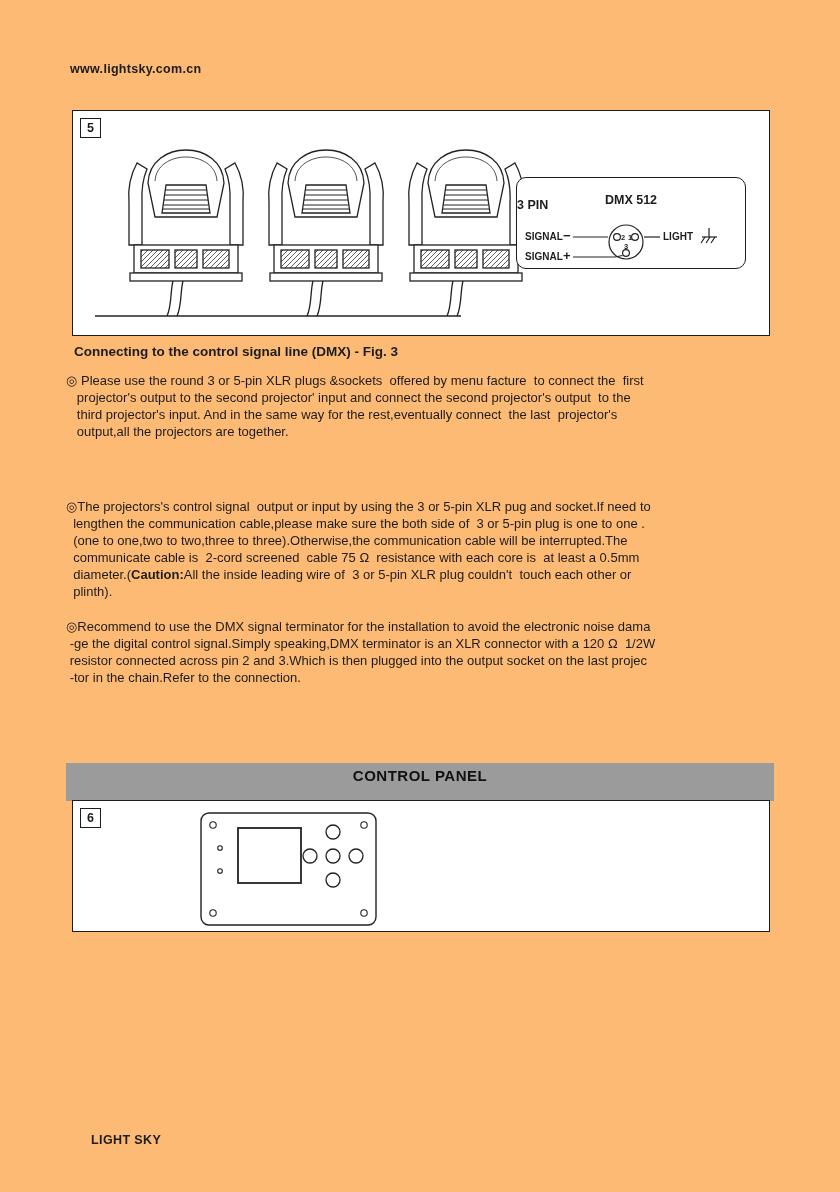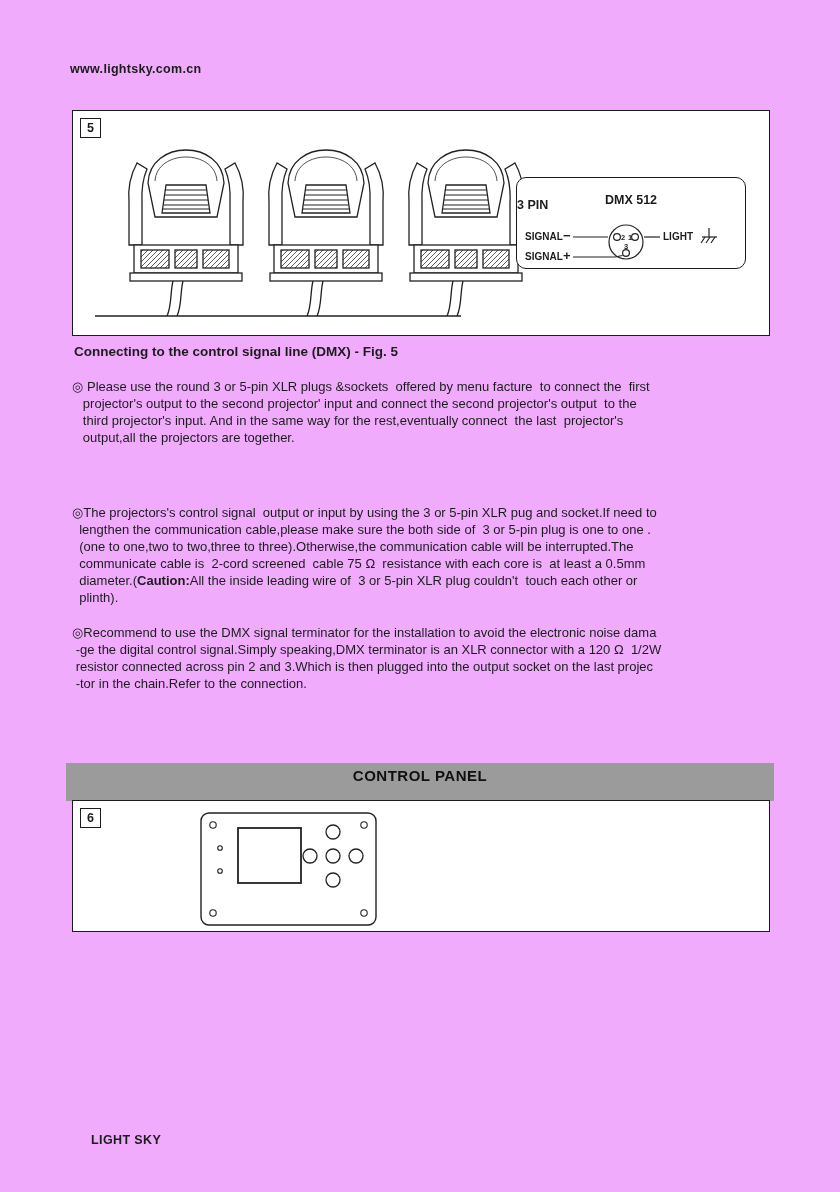--- a/index.html
+++ b/index.html
@@ -3,21 +3,21 @@
 <meta charset="utf-8">
 <style>
   * { box-sizing: border-box; }
   html, body { margin: 0; padding: 0; }
   body {
     width: 840px; height: 1192px;
     background: #ffffff;
     font-family: "Liberation Sans", sans-serif;
     color: #1c1c1c;
   }
-  .page { position: relative; width: 840px; height: 1192px; background: #f0abfc; overflow: hidden; }
+  .page { position: relative; width: 840px; height: 1192px; background: #fdba74; overflow: hidden; }
 
   .header-url {
     position: absolute; top: 62px; left: 70px;
     font-size: 12.5px; font-weight: bold; letter-spacing: 0.3px;
   }
 
   .figure-box {
     position: absolute; border: 1.6px solid #1c1c1c; background: #fff;
   }
   .fig5 { top: 110px; left: 72px; width: 698px; height: 226px; }
@@ -52,21 +52,21 @@
   .sign-plus { left: 46px; top: 70px; font-size: 13px; }
   .screen    { left: 146px; top: 53px; }
   .xlr-svg { position: absolute; left: 0; top: 0; }
 
   .section-heading {
     position: absolute; top: 344px; left: 74px;
     font-size: 13.5px; font-weight: bold;
   }
 
   .para {
-    position: absolute; left: 66px; width: 726px; margin: 6px;
+    position: absolute; left: 66px; width: 726px; margin: 0;
     font-size: 13px; line-height: 17px; white-space: pre-wrap;
   }
   .p1 { top: 372px; }
   .p2 { top: 498px; }
   .p3 { top: 618px; }
   .bold { font-weight: bold; }
 
   .banner {
     position: absolute; top: 763px; left: 66px; width: 708px; height: 38px;
     background: #9b9b9b; color: #101010;
@@ -163,21 +163,21 @@
       </svg>
 
       <span class="lbl sig-minus">SIGNAL</span>
       <span class="lbl sign-minus">−</span>
       <span class="lbl sig-plus">SIGNAL</span>
       <span class="lbl sign-plus">+</span>
       <span class="lbl screen">LIGHT</span>
     </div>
   </div>
 
-  <div class="section-heading">Connecting to the control signal line (DMX) - Fig. 5</div>
+  <div class="section-heading">Connecting to the control signal line (DMX) - Fig. 3</div>
 
   <p class="para p1">◎ Please use the round 3 or 5-pin XLR plugs &amp;sockets  offered by menu facture  to connect the  first
    projector's output to the second projector' input and connect the second projector's output  to the
    third projector's input. And in the same way for the rest,eventually connect  the last  projector's
    output,all the projectors are together.</p>
 
   <p class="para p2"><span>◎The projectors's control signal  output or input by using the 3 or 5-pin XLR pug and socket.If need to
   lengthen the communication cable,please make sure the both side of  3 or 5-pin plug is one to one .
   (one to one,two to two,three to three).Otherwise,the communication cable will be interrupted.The
   communicate cable is  2-cord screened  cable 75 Ω  resistance with each core is  at least a 0.5mm

